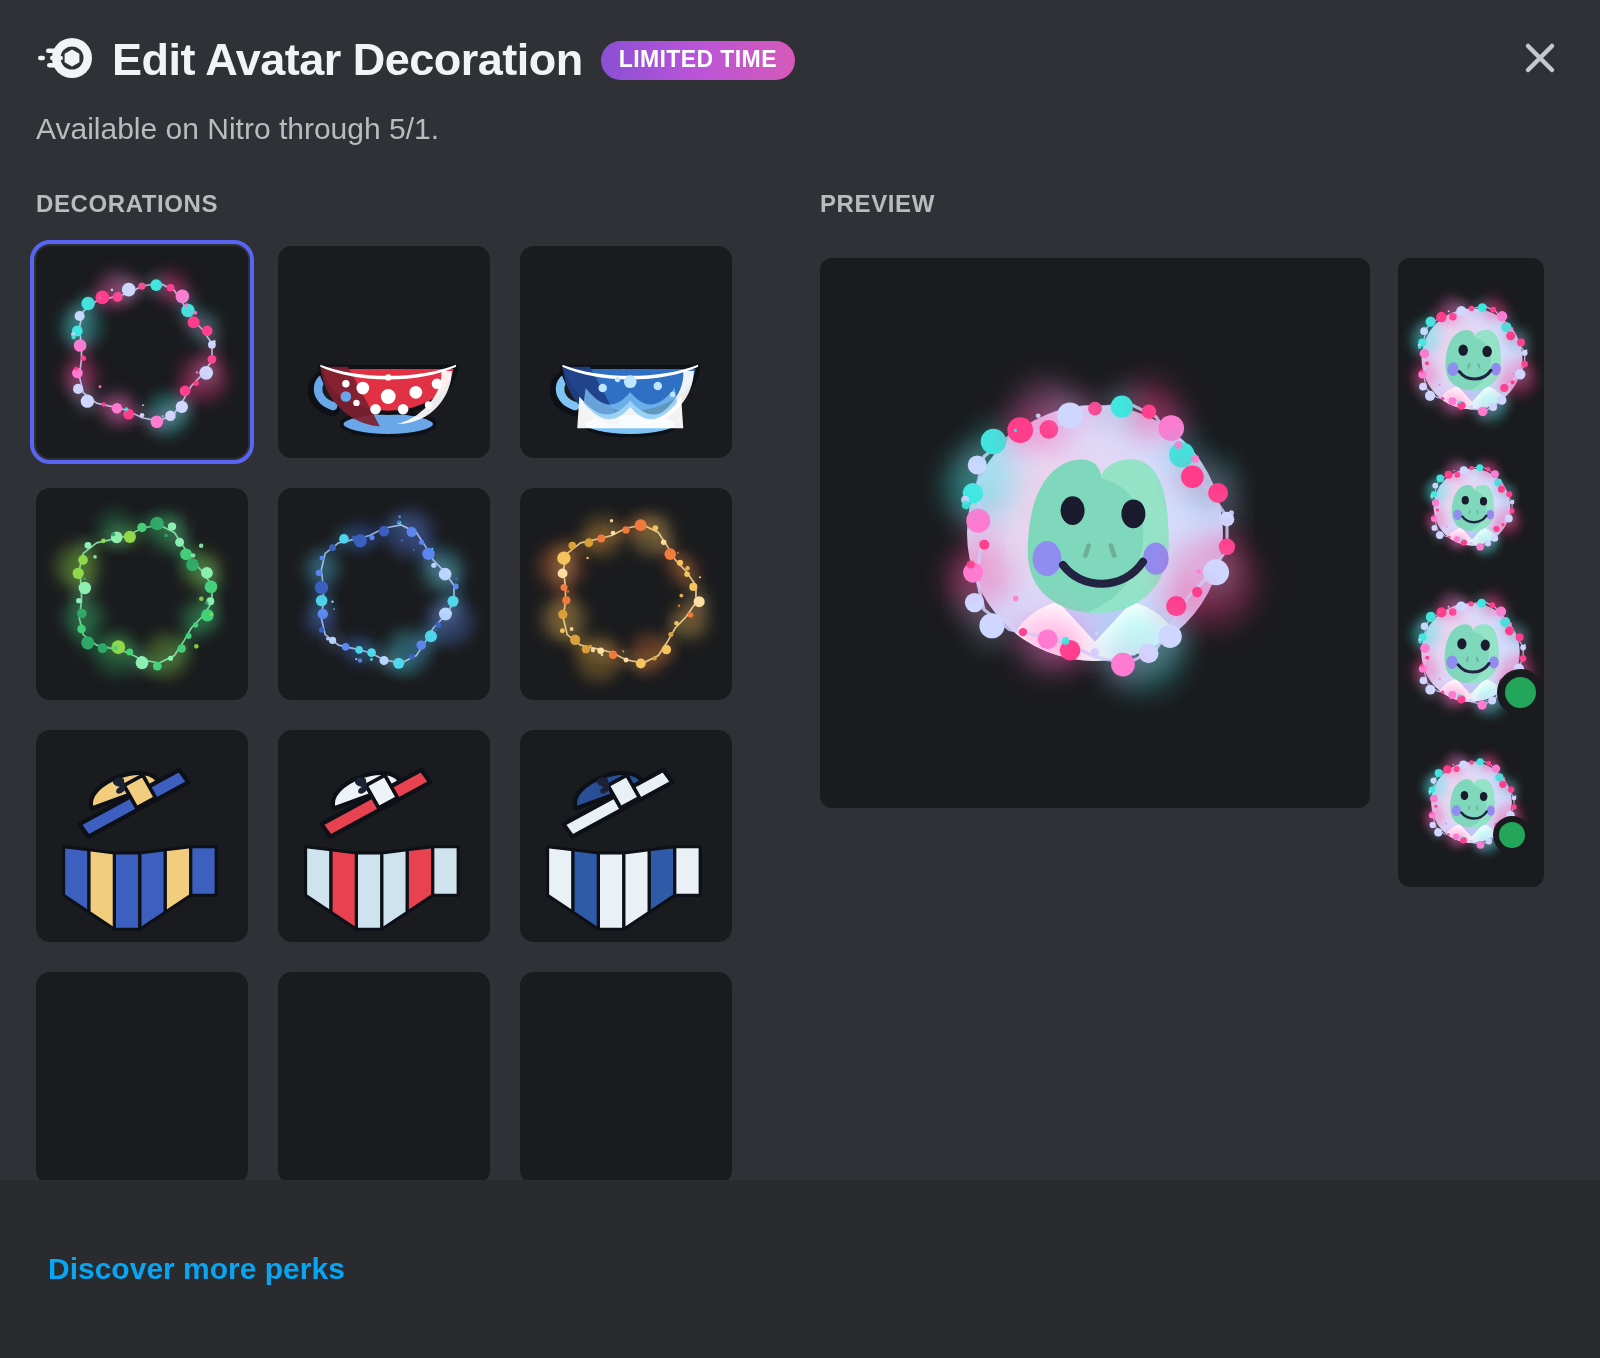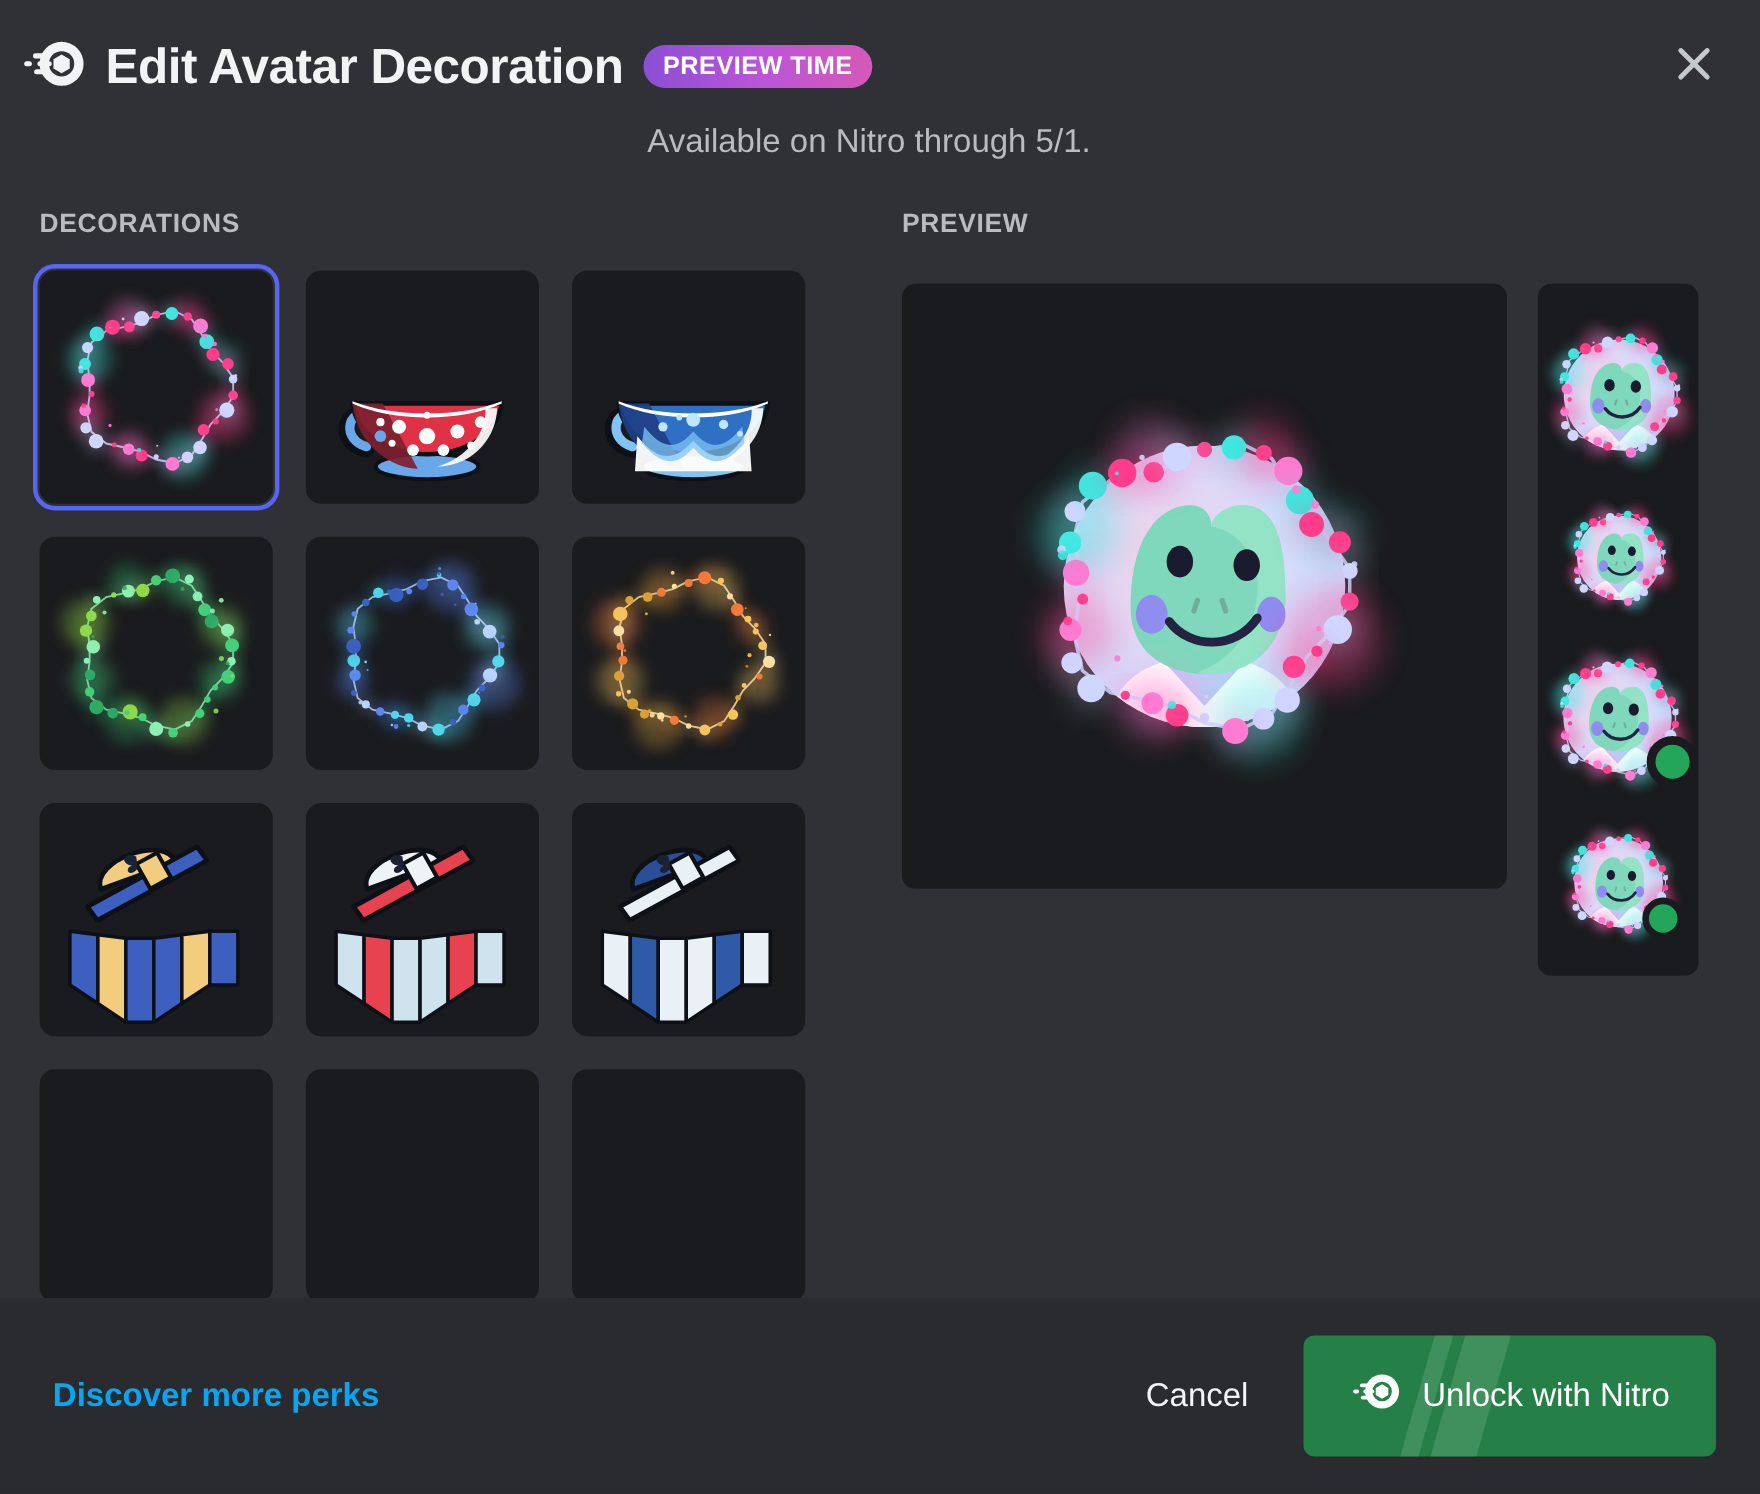--- a/index.html
+++ b/index.html
@@ -5,21 +5,21 @@
   * { box-sizing: border-box; margin: 0; padding: 0; }
   html, body {
     width: 1600px; height: 1358px;
     background: #2f3136;
     font-family: "Liberation Sans", sans-serif;
     overflow: hidden;
   }
   .modal { position: relative; width: 1600px; height: 1358px; display: flex; flex-direction: column; background: #2f3136; }
 
   
-  .header { padding: 34px 40px 0 20px; position: relative; flex: 0 0 auto; text-align: center; }
+  .header { padding: 34px 40px 0 36px; position: relative; flex: 0 0 auto; }
   .title-row { display: flex; align-items: center; gap: 18px; }
   .nitro-glyph { display: inline-block; flex: 0 0 auto; }
   .title-text { font-size: 45px; font-weight: bold; color: #f2f3f5; letter-spacing: -0.5px; white-space: nowrap; }
   .limited-badge {
     font-size: 23px; font-weight: bold; color: #ffffff; letter-spacing: 0.4px;
     padding: 7px 18px 9px; border-radius: 22px;
     background: linear-gradient(90deg, #8a4fd4 0%, #b954d9 48%, #d559b8 100%);
     white-space: nowrap; line-height: 1;
   }
   .subtitle { margin-top: 26px; font-size: 30px; color: #b9bbbe; }
@@ -99,21 +99,21 @@
           <circle cx="36" cy="22" r="20" fill="#f2f3f5"></circle>
           <circle cx="36" cy="22" r="11.5" fill="#2f3136"></circle>
           <path d="M36 13.5 L43.4 17.75 L43.4 26.25 L36 30.5 L28.6 26.25 L28.6 17.75 Z" fill="#f2f3f5"></path>
           <rect x="10" y="12.5" width="16" height="4.6" rx="2.3" fill="#f2f3f5"></rect>
           <rect x="14" y="19.7" width="13" height="4.6" rx="2.3" fill="#f2f3f5"></rect>
           <rect x="2" y="19.7" width="7" height="4.6" rx="2.3" fill="#f2f3f5"></rect>
           <rect x="11" y="26.9" width="15" height="4.6" rx="2.3" fill="#f2f3f5"></rect>
         </svg>
       </span>
       <span class="title-text">Edit Avatar Decoration</span>
-      <span class="limited-badge">PREVIEW TIME</span>
+      <span class="limited-badge">LIMITED TIME</span>
     </div>
     <div class="subtitle">Available on Nitro through 5/1.</div>
     <div class="close-btn">
       <svg width="44" height="44" viewBox="0 0 44 44">
         <path d="M10 10 L34 34 M34 10 L10 34" stroke="#c4c9ce" stroke-width="4.5" stroke-linecap="round"></path>
       </svg>
     </div>
   </div>
 
   <div class="body-wrap">
@@ -1218,33 +1218,14 @@
               </div>
               <div style="position: absolute; width: 38px; height: 38px; border-radius: 50%; background: rgb(35, 165, 90); border: 6px solid rgb(26, 27, 30); right: 5px; bottom: 13px;"></div>
             </div>
           </div>
       </div>
     </div>
   </div>
 
   <div class="footer">
     <span class="link-perks">Discover more perks</span>
-    <div class="footer-right">
-      <button class="btn-cancel">Cancel</button>
-      <button class="btn-nitro">
-        <span class="shine s1"></span>
-        <span class="shine s2"></span>
-        <span class="nitro-glyph">
-          <svg width="48" height="34" viewBox="0 0 58 44">
-            <circle cx="36" cy="22" r="20" fill="#ffffff"></circle>
-            <circle cx="36" cy="22" r="11.5" fill="#248046"></circle>
-            <path d="M36 13.5 L43.4 17.75 L43.4 26.25 L36 30.5 L28.6 26.25 L28.6 17.75 Z" fill="#ffffff"></path>
-            <rect x="10" y="12.5" width="16" height="4.6" rx="2.3" fill="#ffffff"></rect>
-            <rect x="14" y="19.7" width="13" height="4.6" rx="2.3" fill="#ffffff"></rect>
-            <rect x="2" y="19.7" width="7" height="4.6" rx="2.3" fill="#ffffff"></rect>
-            <rect x="11" y="26.9" width="15" height="4.6" rx="2.3" fill="#ffffff"></rect>
-          </svg>
-        </span>
-        <span class="label">Unlock with Nitro</span>
-      </button>
-    </div>
   </div>
 </div>
 
 </body></html>

